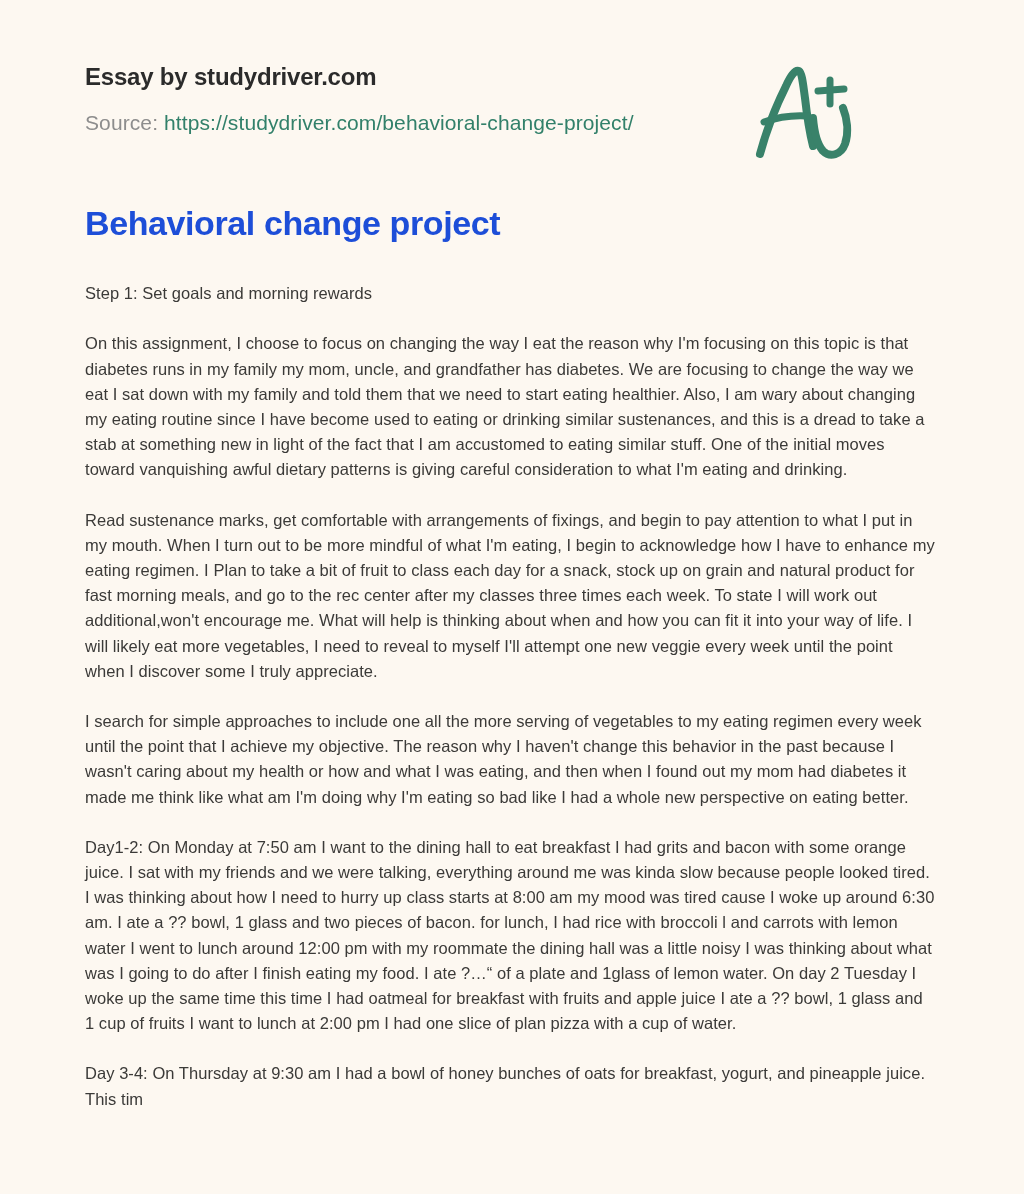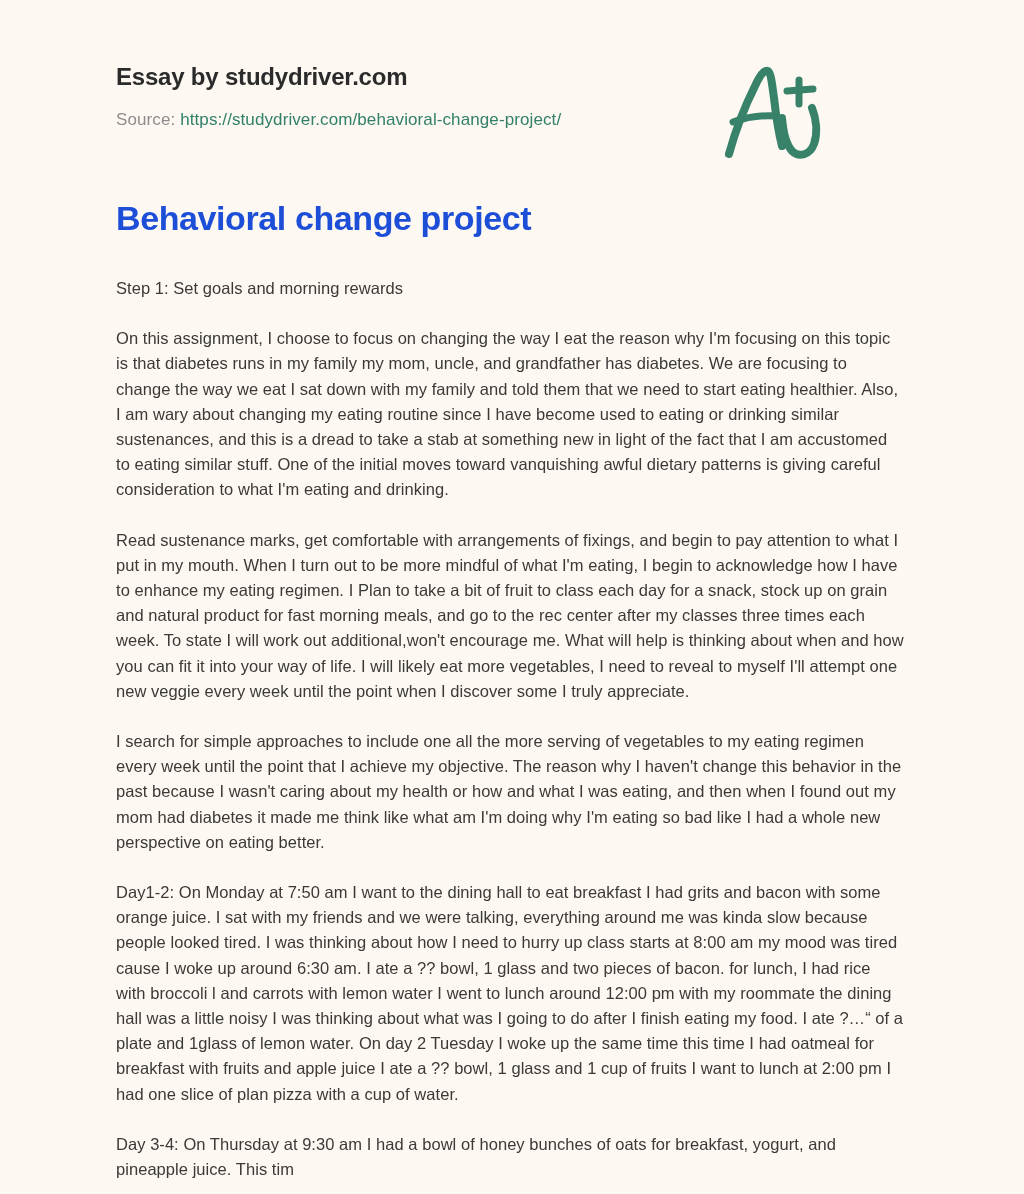--- a/index.html
+++ b/index.html
@@ -13,41 +13,41 @@
     background: #fdf8f1;
     font-family: "Liberation Sans", sans-serif;
     overflow: hidden;
   }
   .page {
     position: relative;
     width: 1020px;
     height: 1194px;
     background: #fdf8f1;
     box-sizing: border-box;
-    padding: 0 116px;
+    padding: 0 85px;
   }
 
   
   .header {
     position: relative;
     padding-top: 63px;
     min-height: 117px;
     box-sizing: border-box;
   }
   .byline {
     font-size: 24px;
     font-weight: bold;
     color: #2b2b2b;
     letter-spacing: -0.2px;
     line-height: 1.2;
     margin: 0;
   }
   .source-line {
     margin-top: 17px;
-    font-size: 17px;
+    font-size: 21px;
     line-height: 1.3;
     color: #8d8d8d;
     letter-spacing: 0.1px;
   }
   .source-label {
     color: #8d8d8d;
   }
   .source-url {
     color: #32806a;
     text-decoration: none;

